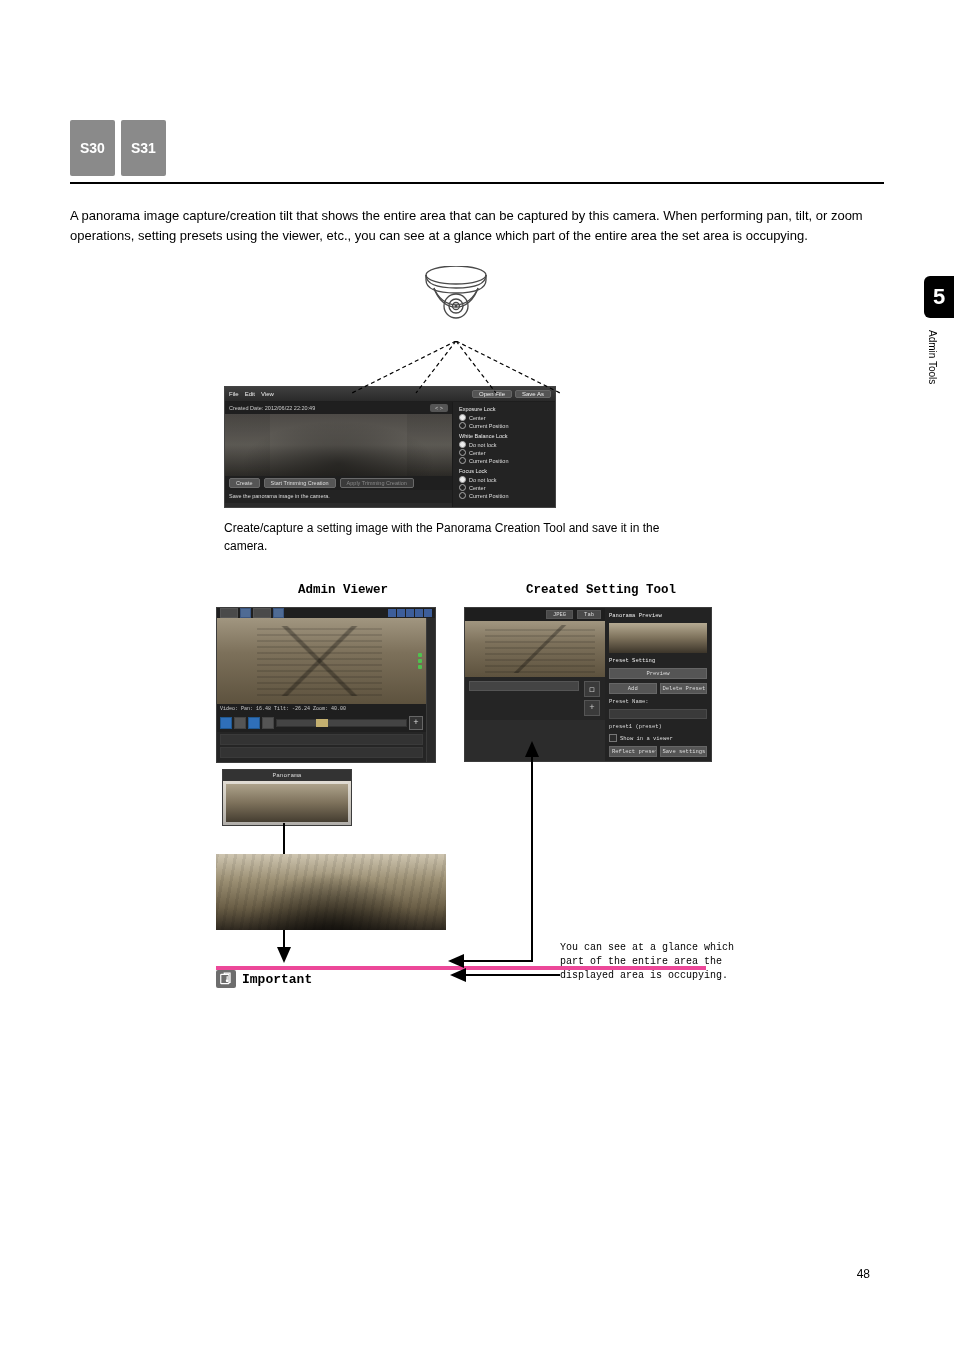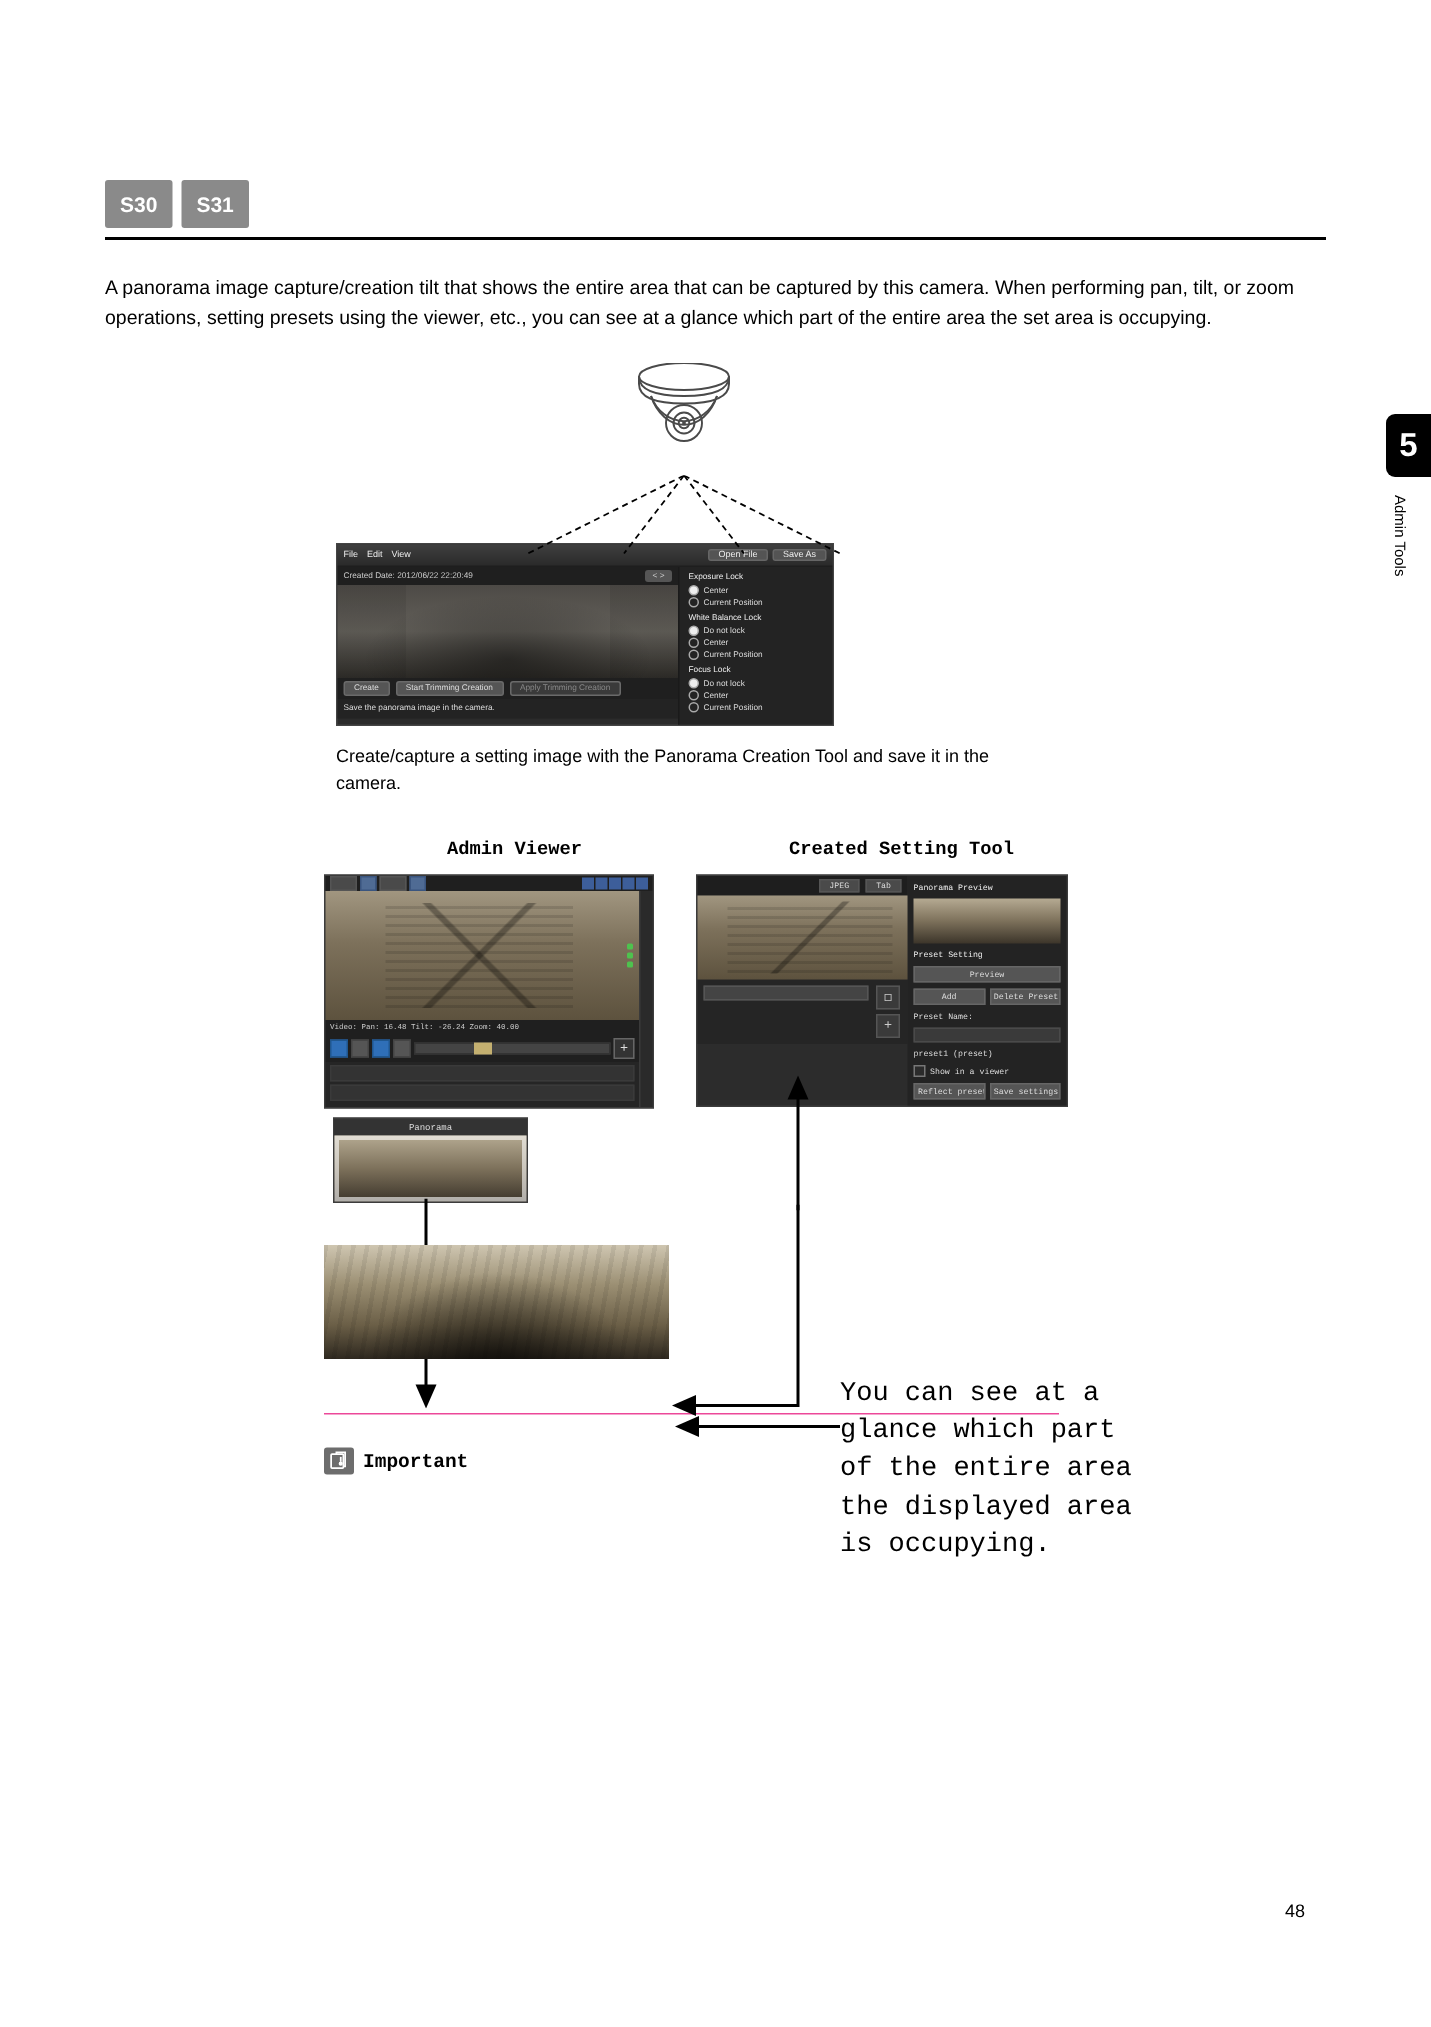--- a/index.html
+++ b/index.html
@@ -35,21 +35,21 @@
   }
   .badges {
     display: flex;
     gap: 6px;
   }
   .badge {
     background: #8a8a8a;
     color: #fff;
     font-size: 14px;
     font-weight: bold;
-    padding: 8px 10px;
+    padding: 20px 10px;
     border-radius: 2px;
   }
   .intro {
     font-size: 13px;
     line-height: 1.55;
     margin-bottom: 20px;
   }
   .figure-block {
     position: relative;
     margin-left: 146px;
@@ -343,36 +343,36 @@
   }
   
   .arrow {
     position: absolute;
   }
   .glance-text {
     position: absolute;
     left: 490px;
     top: 700px;
     width: 200px;
-    font-size: 18px;
+    font-size: 10px;
     line-height: 1.4;
   }
   
   .important-box {
     position: absolute;
     left: 150px;
     top: 808px;
     width: 490px;
   }
   .important-head {
     display: flex;
     align-items: center;
     gap: 6px;
-    border-top: 1px solid #ec4899;
-    padding-top: 22px;
+    border-top: 4px solid #ec4899;
+    padding-top: 0;
     margin-bottom: 4px;
   }
   .important-head .icon {
     width: 20px; height: 18px;
     background: #6d6d6d;
     border-radius: 2px;
     display:flex;align-items:center;justify-content:center;
     color:#fff;font-size:12px;font-weight:bold;
   }
   .important-head .icon svg { width:14px;height:14px; }

